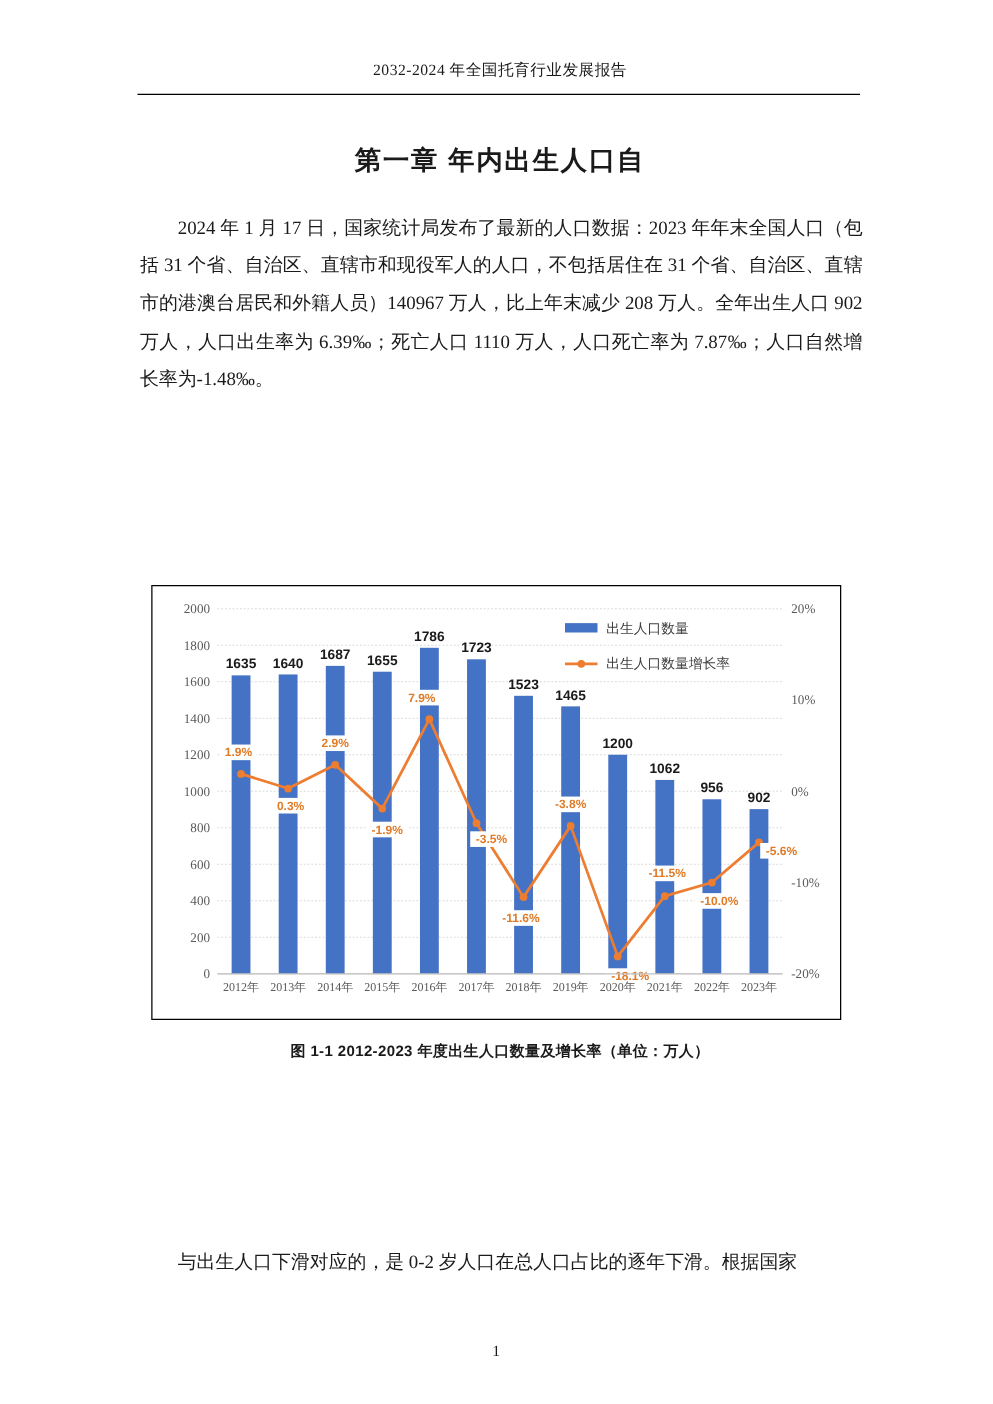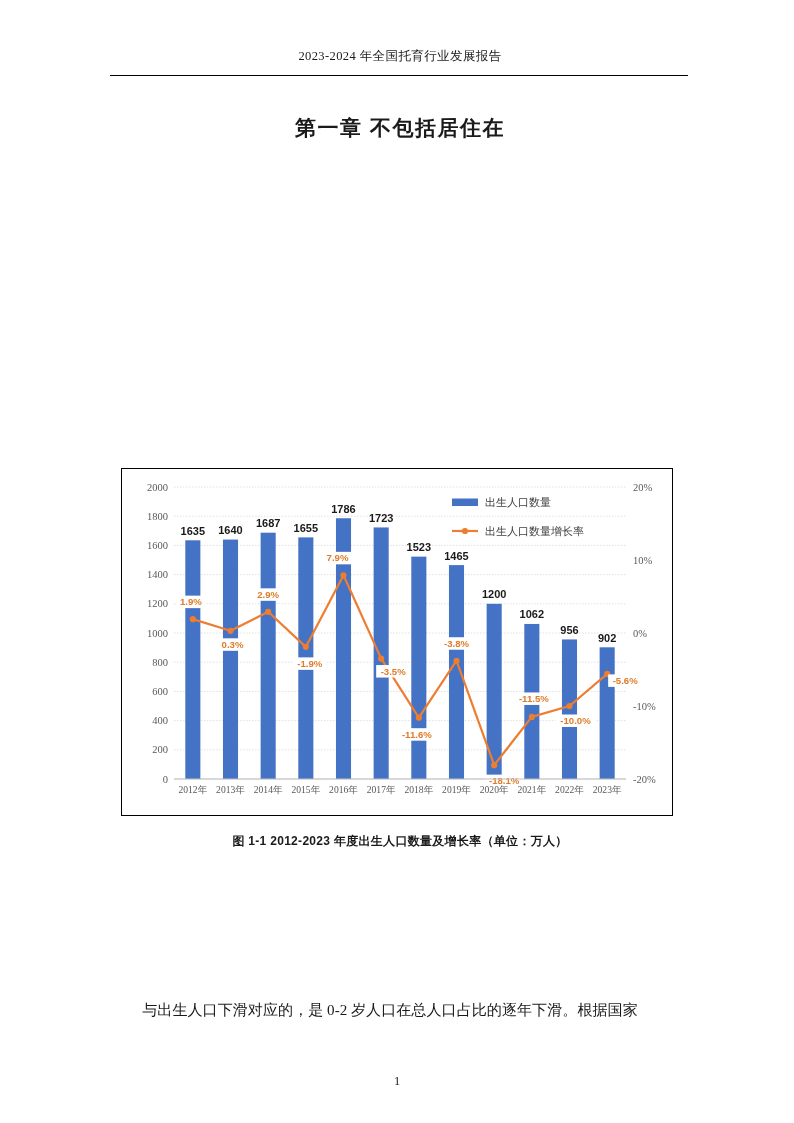--- a/index.html
+++ b/index.html
@@ -139,25 +139,28 @@
     font-family: "Liberation Serif", "DejaVu Serif", serif;
     font-size: 11px;
     fill: #404040;
   }
 </style>
 </head>
 <body>
 
 <div class="page">
 
-  <div class="header">2023-2024 年全国托育行业发展报告</div>
+  <div class="header">2032-2024 年全国托育行业发展报告</div>
   <div class="header-rule"></div>
 
-  <h1 class="chapter-title">第一章  不包括居住在</h1>
-
+  <h1 class="chapter-title">第一章  年内出生人口自</h1>
+
+  <div class="body-block" id="para1">
+    <p>2024 年 1 月 17 日，国家统计局发布了最新的人口数据：2023 年年末全国人口（包括 31 个省、自治区、直辖市和现役军人的人口，不包括居住在 31 个省、自治区、直辖市的港澳台居民和外籍人员）140967 万人，比上年末减少 208 万人。全年出生人口 902 万人，人口出生率为 6.39‰；死亡人口 1110 万人，人口死亡率为 7.87‰；人口自然增长率为-1.48‰。</p>
+  </div>
 
 
   <div class="figure-wrap">
     <div class="chart">
       <svg id="chart-svg" width="550" height="346" viewBox="0 0 550 346">
           <line x1="52" y1="310" x2="504" y2="310" stroke="#D9D9D9" stroke-width="0.8" stroke-dasharray="none"></line>
           <line x1="52" y1="280.8" x2="504" y2="280.8" stroke="#D9D9D9" stroke-width="0.8" stroke-dasharray="1.5,1.5"></line>
           <line x1="52" y1="251.6" x2="504" y2="251.6" stroke="#D9D9D9" stroke-width="0.8" stroke-dasharray="1.5,1.5"></line>
           <line x1="52" y1="222.4" x2="504" y2="222.4" stroke="#D9D9D9" stroke-width="0.8" stroke-dasharray="1.5,1.5"></line>
           <line x1="52" y1="193.2" x2="504" y2="193.2" stroke="#D9D9D9" stroke-width="0.8" stroke-dasharray="1.5,1.5"></line>

